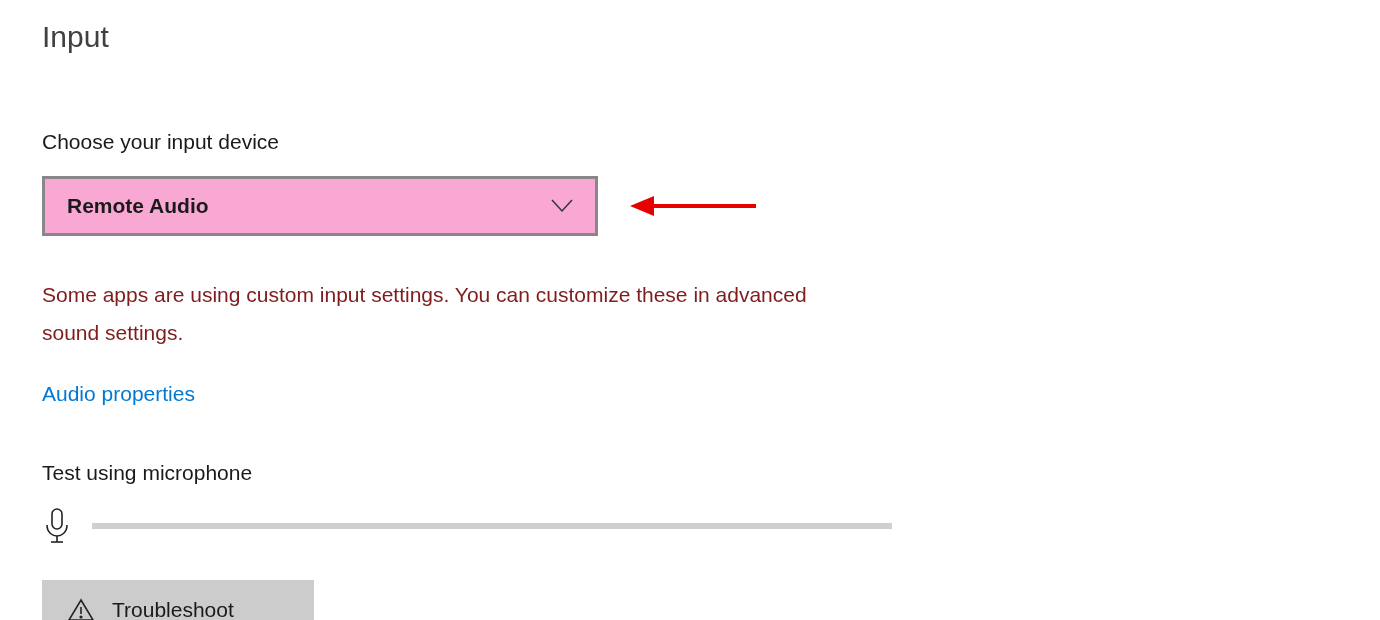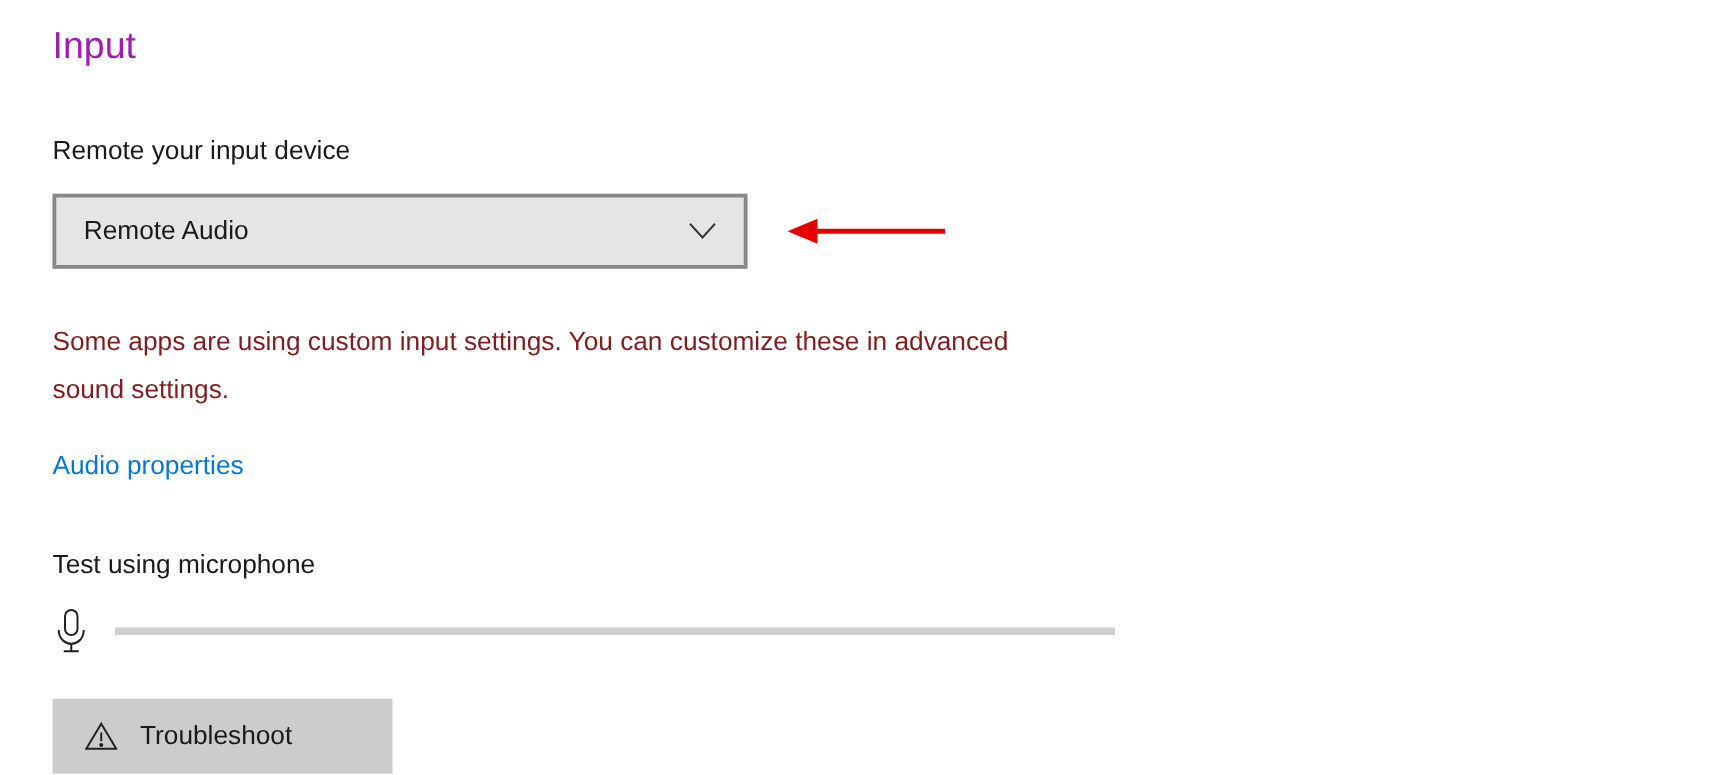--- a/index.html
+++ b/index.html
@@ -11,44 +11,45 @@
       font-family: "Segoe UI", -apple-system, sans-serif;
       background: #ffffff;
       width: 1380px;
       height: 620px;
       padding: 20px 0 0 42px;
       color: #1a1a1a;
     }
     .section-title {
       font-size: 30px;
       font-weight: 400;
-      margin-bottom: 55px;
-      color: #a21caf;
+      margin-bottom: 76px;
+      color: #404040;
     }
     .field-label {
       font-size: 21px;
       font-weight: 400;
       margin-bottom: 22px;
       color: #1a1a1a;
     }
     .dropdown-row {
       display: flex;
       align-items: center;
       margin-bottom: 40px;
     }
     .select-box {
       width: 556px;
       height: 60px;
       border: 3px solid #888888;
-      background: #e5e5e5;
+      background: #f9a8d4;
       display: flex;
       align-items: center;
       justify-content: space-between;
       padding: 0 22px;
       cursor: pointer;
+      font-weight: bold;
     }
     .select-value {
       font-size: 21px;
       color: #1a1a1a;
     }
     .chevron {
       display: inline-flex;
       align-items: center;
       justify-content: center;
     }
@@ -128,21 +129,21 @@
       color: #1a1a1a;
     }
   </style>
 </head>
 <body>
 
 
 
 <h2 class="section-title">Input</h2>
 
-<div class="field-label">Remote your input device</div>
+<div class="field-label">Choose your input device</div>
 
 <div class="dropdown-row">
   <div class="select-box">
     <span class="select-value">Remote Audio</span>
     <span class="chevron">
       <svg viewBox="0 0 22 14" fill="none" stroke="#333" stroke-width="1.5">
         <path d="M1 1 L11 12 L21 1"></path>
       </svg>
     </span>
   </div>

